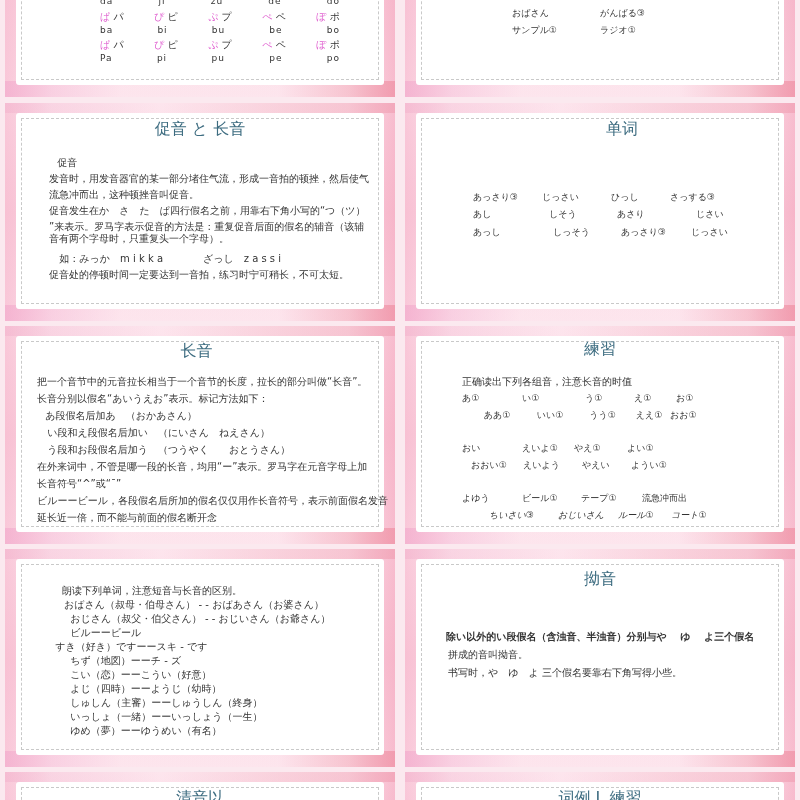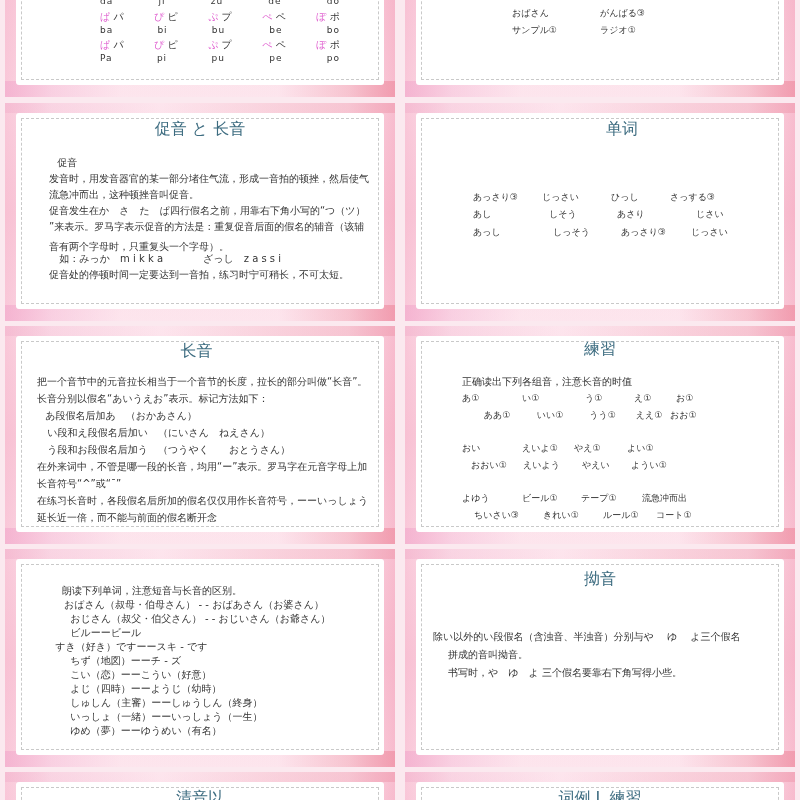--- a/index.html
+++ b/index.html
@@ -109,21 +109,21 @@
   <div class="card">
       <div class="card-inner"></div>
     </div>
   <div style="position:absolute; left:0; top:0; width:390px; height:218px; z-index:2;">
     <div class="title" style="top:16px;">促音 と 长音</div>
     <div class="txt" style="left:46px; top:52px;">  促音</div>
     <div class="txt" style="left:44px; top:68px;">发音时，用发音器官的某一部分堵住气流，形成一音拍的顿挫，然后使气</div>
     <div class="txt" style="left:44px; top:84px;">流急冲而出，这种顿挫音叫促音。</div>
     <div class="txt" style="left:44px; top:100px;">促音发生在か　さ　た　ぱ四行假名之前，用靠右下角小写的“つ（ツ）</div>
     <div class="txt" style="left:44px; top:116px;">”来表示。罗马字表示促音的方法是：重复促音后面的假名的辅音（该辅</div>
-    <div class="txt" style="left:44px; top:136px;">音有两个字母时，只重复头一个字母）。</div>
+    <div class="txt" style="left:44px; top:128px;">音有两个字母时，只重复头一个字母）。</div>
     <div class="txt" style="left:44px; top:164px;">促音处的停顿时间一定要达到一音拍，练习时宁可稍长，不可太短。</div>
     <div class="txt" style="left:48px; top:148px;">  如：みっか　m i k k a　　　　ざっし　z a s s i</div>
   </div>
 </div>
 
 <div class="slide" style="left:405px; top:103px; height:218px;">
   <div class="card">
       <div class="card-inner"></div>
     </div>
   <div style="position:absolute; left:0; top:0; width:390px; height:218px; z-index:2;">
@@ -155,21 +155,21 @@
     </div>
   <div style="position:absolute; left:0; top:0; width:383px; height:218px; z-index:2;">
     <div class="title" style="top:15px;">长音</div>
     <div class="txt" style="left:32px; top:48px;">把一个音节中的元音拉长相当于一个音节的长度，拉长的部分叫做“长音”。</div>
     <div class="txt" style="left:32px; top:65px;">长音分别以假名“あいうえお”表示。标记方法如下：</div>
     <div class="txt" style="left:34px; top:82px;">  あ段假名后加あ　（おかあさん）</div>
     <div class="txt" style="left:36px; top:99px;">  い段和え段假名后加い　（にいさん　ねえさん）</div>
     <div class="txt" style="left:36px; top:116px;">  う段和お段假名后加う　（つうやく　　おとうさん）</div>
     <div class="txt" style="left:32px; top:133px;">在外来词中，不管是哪一段的长音，均用“ー”表示。罗马字在元音字母上加</div>
     <div class="txt" style="left:32px; top:150px;">长音符号“^”或“¯”</div>
-    <div class="txt" style="left:32px; top:167px;">在练习长音时，各段假名后所加的假名仅仅用作长音符号，ーーいっしょう</div>
+    <div class="txt" style="left:32px; top:167px;">ビルーービール，各段假名后所加的假名仅仅用作长音符号，表示前面假名发音</div>
     <div class="txt" style="left:32px; top:184px;">延长近一倍，而不能与前面的假名断开念</div>
   </div>
 </div>
 
 <div class="slide" style="left:405px; top:326px; height:218px;">
   <div class="card">
       <div class="card-inner"></div>
     </div>
   <div style="position:absolute; left:0; top:0; width:390px; height:218px; z-index:2;">
     <div class="title" style="top:13px;">練習</div>
@@ -202,23 +202,23 @@
       <span style="width:49px">やえい</span>
       <span>ようい①</span>
     </div>
 
     <div class="row" style="position:absolute; top:165px; left:57px;">
       <span style="width:60px">よゆう</span>
       <span style="width:59px">ビール①</span>
       <span style="width:61px">テープ①</span>
       <span>流急冲而出</span>
     </div>
-    <div class="row" style="position:absolute; top:182px; left:69px;">
+    <div class="row" style="position:absolute; top:182px; left:84px;font-style:italic;">
       <span style="width:69px">ちいさい③</span>
-      <span style="width:60px">きれい①</span>
+      <span style="width:60px">おじいさん</span>
       <span style="width:53px">ルール①</span>
       <span>コート①</span>
     </div>
   </div>
 </div>
 
 <div class="slide" style="left:5px; top:549px; height:218px;">
   <div class="card">
       <div class="card-inner"></div>
     </div>
@@ -236,21 +236,21 @@
     <div class="txt" style="left:59px; top:174px;">  ゆめ（夢）ーーゆうめい（有名）</div>
   </div>
 </div>
 
 <div class="slide" style="left:405px; top:549px; height:218px;">
   <div class="card">
       <div class="card-inner"></div>
     </div>
   <div style="position:absolute; left:0; top:0; width:390px; height:218px; z-index:2;">
     <div class="title" style="top:20px;">拗音</div>
-    <div class="txt" style="left:28px; top:80px;">除い以外的い段假名（含浊音、半浊音）分别与や　 ゆ　 よ三个假名</div>
+    <div class="txt" style="left:41px; top:80px;font-weight:bold;">除い以外的い段假名（含浊音、半浊音）分别与や　 ゆ　 よ三个假名</div>
     <div class="txt" style="left:43px; top:98px;">拼成的音叫拗音。</div>
     <div class="txt" style="left:43px; top:116px;">书写时，や　ゆ　よ 三个假名要靠右下角写得小些。</div>
   </div>
 </div>
 
 <div class="slide" style="left:5px; top:772px; height:218px;">
   <div class="card">
       <div class="card-inner"></div>
     </div>
   <div style="position:absolute; left:0; top:0; width:390px; height:218px; z-index:2;">

